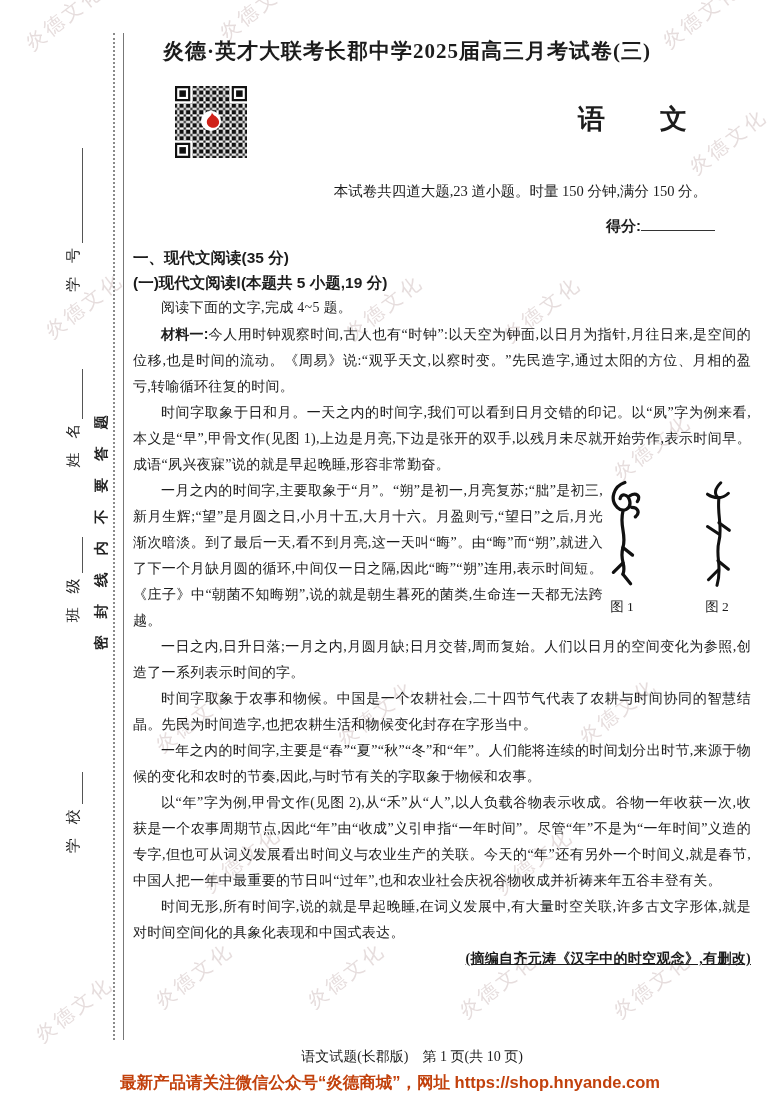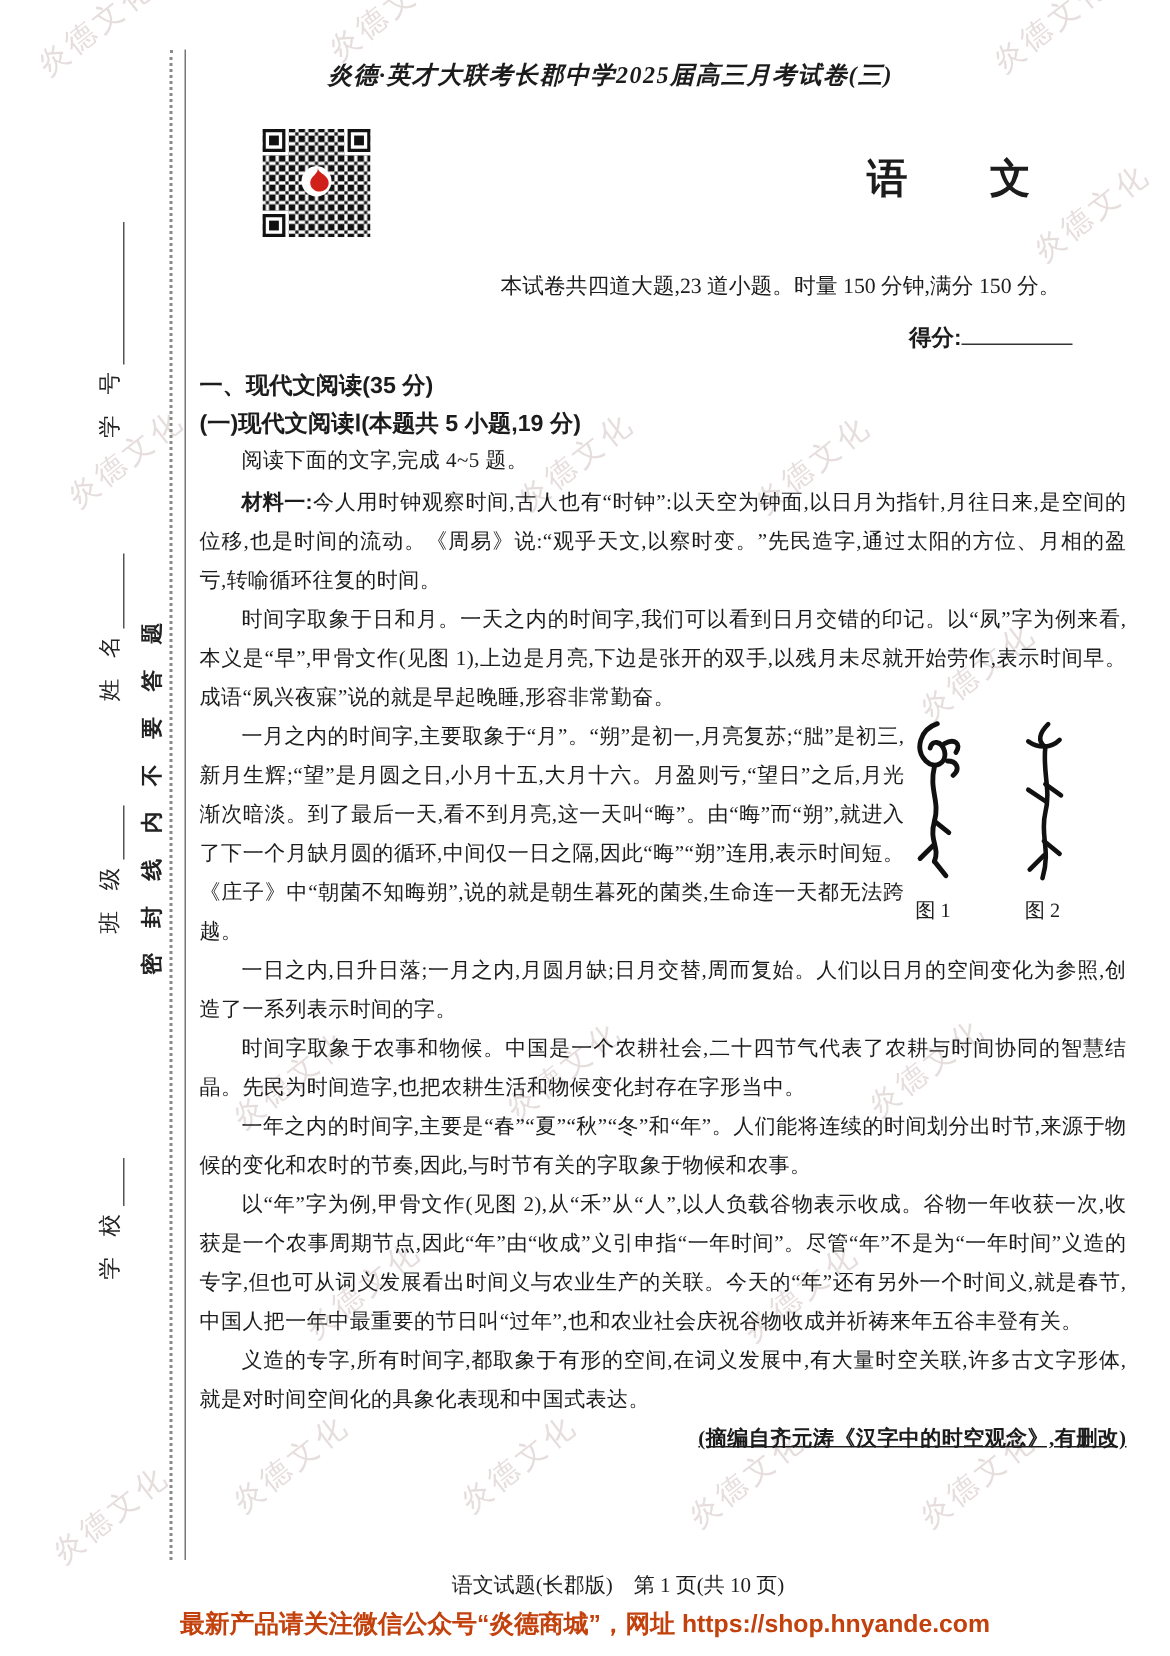--- a/index.html
+++ b/index.html
@@ -31,22 +31,22 @@
     font-size:14.5px; font-weight:bold; letter-spacing:17px; color:#222;
     font-family:"Liberation Sans", sans-serif; white-space:nowrap;
   }
   .seal-dotted { position:absolute; left:113px; top:33px; height:1007px; width:0; border-left:2px dotted #8a8a8a; }
   .seal-solid  { position:absolute; left:123px; top:33px; height:1007px; width:0; border-left:1.5px solid #777; }
   
   .qr { position:absolute; left:175px; top:83px; width:72px; height:78px; }
   
   .content { position:absolute; left:133px; top:36px; width:618px; }
   .exam-title {
-    text-align:center; margin-right:70px; font-size:16px; font-weight:bold;
-    letter-spacing:1px; line-height:30px; font-family:"Liberation Serif", serif;font-style:italic;
+    text-align:center; margin-right:70px; font-size:21px; font-weight:bold;
+    letter-spacing:1px; line-height:30px; font-family:"Liberation Serif", serif;
   }
   .subject {
     text-align:right; margin:36px 50px 0 0; font-size:27px; font-weight:bold;
     letter-spacing:14px; line-height:34px;
   }
   .instructions { text-align:right; margin:44px 44px 0 0; font-size:14.5px; line-height:22px; }
   .score-row { text-align:right; margin:12px 36px 0 0; font-size:15px; line-height:24px; }
   .score-label { font-weight:bold; font-family:"Liberation Sans", sans-serif; }
   .score-blank { display:inline-block; width:74px; border-bottom:1.5px solid #333; height:15px; }
   .h1, .h2 {
@@ -56,21 +56,21 @@
   .h1 { margin-top:7px; }
   .para, .prompt {
     font-size:14px; line-height:26px; margin:0; text-align:justify;
     text-indent:2em; letter-spacing:0.3px;
   }
   .prompt { text-align:left; }
   .lead { font-weight:bold; font-family:"Liberation Sans", sans-serif; letter-spacing:0; }
   .para.narrow { width:470px; }
   .attribution { font-size:14px; line-height:26px; margin:0; text-align:right; font-weight:bold; letter-spacing:0.3px;text-decoration:underline; }
   
-  .figures { position:absolute; left:600px; top:478px; display:flex; gap:32px; }
+  .figures { position:absolute; left:600px; top:478px; display:flex; gap:54px; }
   .fig { text-align:center; }
   .fig svg { display:block; margin:0 auto; }
   .fig-caption { font-size:13.5px; margin-top:4px; color:#1c1c1c; }
   
   .page-info { position:absolute; left:133px; top:1048px; width:618px; text-align:center; font-size:14px; }
   .page-info span { margin-right:60px;margin-top:12px; }
   .promo {
     position:absolute; left:0; top:1072px; width:780px; text-align:center;
     font-size:16.5px; font-weight:bold; color:#c2410c;
     font-family:"Liberation Sans", sans-serif;
@@ -193,20 +193,20 @@
     <p class="h2">(一)现代文阅读Ⅰ(本题共 5 小题,19 分)</p>
     <p class="prompt para">阅读下面的文字,完成 4~5 题。</p>
 
     <p class="para"><span class="lead">材料一:</span><span>今人用时钟观察时间,古人也有“时钟”:以天空为钟面,以日月为指针,月往日来,是空间的位移,也是时间的流动。《周易》说:“观乎天文,以察时变。”先民造字,通过太阳的方位、月相的盈亏,转喻循环往复的时间。</span></p>
     <p class="para">时间字取象于日和月。一天之内的时间字,我们可以看到日月交错的印记。以“夙”字为例来看,本义是“早”,甲骨文作(见图 1),上边是月亮,下边是张开的双手,以残月未尽就开始劳作,表示时间早。成语“夙兴夜寐”说的就是早起晚睡,形容非常勤奋。</p>
     <p class="para narrow">一月之内的时间字,主要取象于“月”。“朔”是初一,月亮复苏;“朏”是初三,新月生辉;“望”是月圆之日,小月十五,大月十六。月盈则亏,“望日”之后,月光渐次暗淡。到了最后一天,看不到月亮,这一天叫“晦”。由“晦”而“朔”,就进入了下一个月缺月圆的循环,中间仅一日之隔,因此“晦”“朔”连用,表示时间短。《庄子》中“朝菌不知晦朔”,说的就是朝生暮死的菌类,生命连一天都无法跨越。</p>
     <p class="para">一日之内,日升日落;一月之内,月圆月缺;日月交替,周而复始。人们以日月的空间变化为参照,创造了一系列表示时间的字。</p>
     <p class="para">时间字取象于农事和物候。中国是一个农耕社会,二十四节气代表了农耕与时间协同的智慧结晶。先民为时间造字,也把农耕生活和物候变化封存在字形当中。</p>
     <p class="para">一年之内的时间字,主要是“春”“夏”“秋”“冬”和“年”。人们能将连续的时间划分出时节,来源于物候的变化和农时的节奏,因此,与时节有关的字取象于物候和农事。</p>
     <p class="para">以“年”字为例,甲骨文作(见图 2),从“禾”从“人”,以人负载谷物表示收成。谷物一年收获一次,收获是一个农事周期节点,因此“年”由“收成”义引申指“一年时间”。尽管“年”不是为“一年时间”义造的专字,但也可从词义发展看出时间义与农业生产的关联。今天的“年”还有另外一个时间义,就是春节,中国人把一年中最重要的节日叫“过年”,也和农业社会庆祝谷物收成并祈祷来年五谷丰登有关。</p>
-    <p class="para">义造的专字,所有时间字,都取象于有形的空间,在词义发展中,有大量时空关联,许多古文字形体,就是对时间空间化的具象化表现和中国式表达。</p>
+    <p class="para">时间无形,所有时间字,说的就是早起晚睡,在词义发展中,有大量时空关联,许多古文字形体,就是对时间空间化的具象化表现和中国式表达。</p>
     <p class="attribution">(摘编自齐元涛《汉字中的时空观念》,有删改)</p>
   </div>
 
   <div class="page-info"><span>语文试题(长郡版)　第 1 页(共 10 页)</span></div>
   <div class="promo">最新产品请关注微信公众号“炎德商城”，网址 https://shop.hnyande.com</div>
 
 </div>
 
 </body></html>

